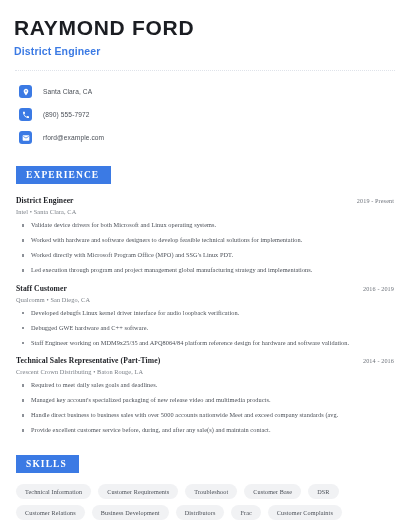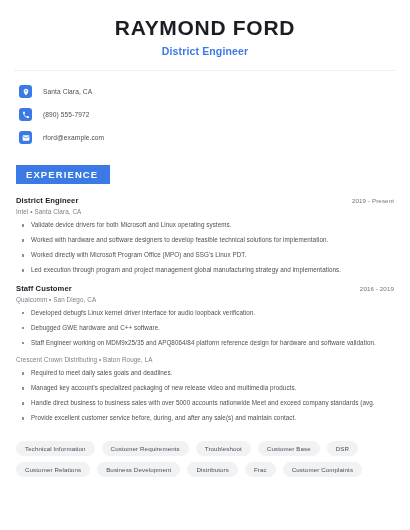--- a/index.html
+++ b/index.html
@@ -18,21 +18,21 @@
     width: 410px;
     height: 530px;
     background: #ffffff;
     overflow: hidden;
     padding: 0 14px;
   }
 
   
   .header {
     padding-top: 16px;
-    text-align: center;
+    text-align: left;
   }
   .full-name {
     font-size: 21px;
     font-weight: bold;
     letter-spacing: 0.7px;
     color: #1b1d22;
     line-height: 1.15;
   }
   .job-title {
     margin-top: 5px;
@@ -71,21 +71,21 @@
   }
   .contact-icon svg { display: block; }
   .contact-text {
     margin-left: 11px;
     font-size: 6.6px;
     color: #4a4f57;
     letter-spacing: 0.1px;
   }
 
   
-  .section { margin-top: 18px; }
+  .section { margin-top: 18px; font-family: Liberation Serif, serif; }
   .section-badge {
     display: inline-block;
     background: #3b7ae4;
     color: #ffffff;
     font-size: 9.5px;
     font-weight: bold;
     letter-spacing: 1.1px;
     padding: 4px 12px 4px 10px;
     margin-left: 2px;
   }
@@ -228,33 +228,38 @@
         </div>
         <div class="job-company">Qualcomm • San Diego, CA</div>
         <ul class="bullets">
           <li>Developed debugfs Linux kernel driver interface for audio loopback verification.</li>
           <li>Debugged GWE hardware and C++ software.</li>
           <li>Staff Engineer working on MDM9x25/35 and APQ8064/84 platform reference design for hardware and software validation.</li>
         </ul>
       </div>
 
       <div class="job">
+        <div class="job-head">
+          <span class="job-role">Technical Sales Representative (Part-Time)</span>
+          <span class="job-dates">2014 - 2016</span>
+        </div>
         <div class="job-company">Crescent Crown Distributing • Baton Rouge, LA</div>
         <ul class="bullets">
           <li>Required to meet daily sales goals and deadlines.</li>
           <li>Managed key account's specialized packaging of new release video and multimedia products.</li>
           <li>Handle direct business to business sales with over 5000 accounts nationwide Meet and exceed company standards (avg.</li>
           <li>Provide excellent customer service before, during, and after any sale(s) and maintain contact.</li>
         </ul>
       </div>
 
     </div>
   </div>
 
   <div class="section">
+    <span class="section-badge">SKILLS</span>
 
     <div class="skills-wrap">
       <span class="skill-chip">Technical Information</span>
       <span class="skill-chip">Customer Requirements</span>
       <span class="skill-chip">Troubleshoot</span>
       <span class="skill-chip">Customer Base</span>
       <span class="skill-chip">DSR</span>
       <span class="skill-chip">Customer Relations</span>
       <span class="skill-chip">Business Development</span>
       <span class="skill-chip">Distributors</span>

